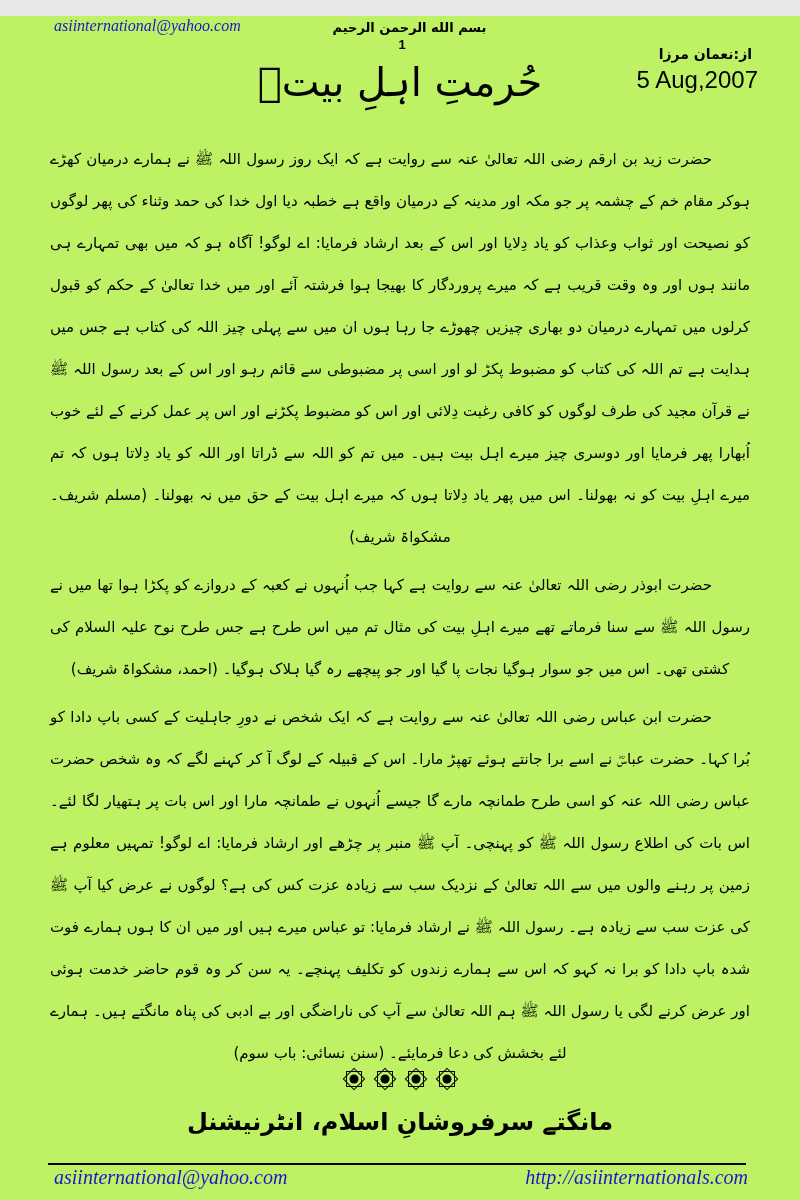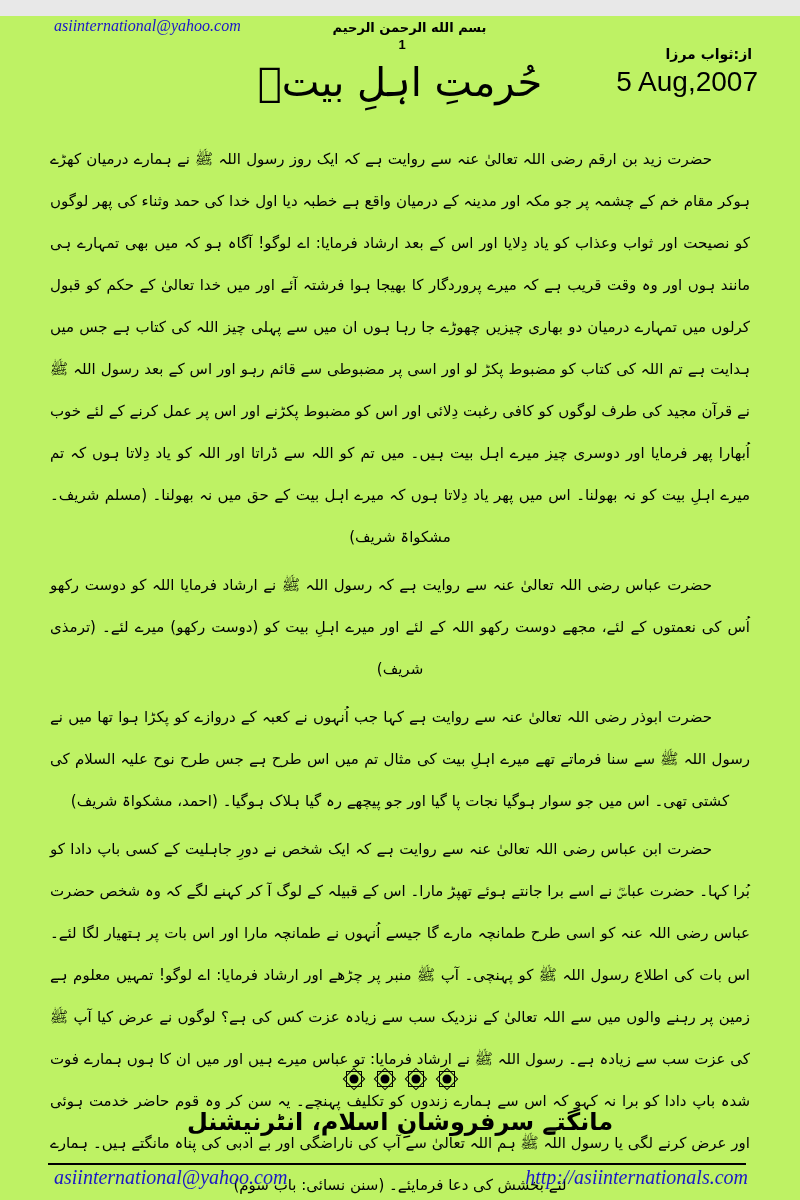--- a/index.html
+++ b/index.html
@@ -46,21 +46,21 @@
     top: 30px; right: 48px;
     direction: rtl;
     font-size: 14px;
     font-weight: bold;
     white-space: nowrap;
   }
   .date {
     position: absolute;
     top: 50px; right: 42px;
     font-family: "Liberation Sans", sans-serif;
-    font-size: 28px;
+    font-size: 24px;
     white-space: nowrap;
   }
   .doc-title {
     position: absolute;
     top: 42px; left: 0; right: 0;
     text-align: center;
     direction: rtl;
     font-size: 40px;
     font-weight: normal;
     line-height: 1.2;
@@ -136,29 +136,28 @@
 <body>
 
 <div id="page">
 
   <a class="top-email" href="#">asiinternational@yahoo.com</a>
 
   <div class="bismillah">بسم الله الرحمن الرحيم</div>
 
   <div class="page-number">1</div>
 
-  <div class="byline">از:ثواب مرزا</div>
+  <div class="byline">از:نعمان مرزا</div>
 
   <div class="date">5 Aug,2007</div>
 
   <div class="doc-title">حُرمتِ اہلِ بیتؓ</div>
 
   <div class="body-text">
     <p>حضرت زید بن ارقم رضی اللہ تعالیٰ عنہ سے روایت ہے کہ ایک روز رسول اللہ ﷺ نے ہمارے درمیان کھڑے ہوکر مقام خم کے چشمہ پر جو مکہ اور مدینہ کے درمیان واقع ہے خطبہ دیا اول خدا کی حمد وثناء کی پھر لوگوں کو نصیحت اور ثواب وعذاب کو یاد دِلایا اور اس کے بعد ارشاد فرمایا: اے لوگو! آگاہ ہو کہ میں بھی تمہارے ہی مانند ہوں اور وہ وقت قریب ہے کہ میرے پروردگار کا بھیجا ہوا فرشتہ آئے اور میں خدا تعالیٰ کے حکم کو قبول کرلوں میں تمہارے درمیان دو بھاری چیزیں چھوڑے جا رہا ہوں ان میں سے پہلی چیز اللہ کی کتاب ہے جس میں ہدایت ہے تم اللہ کی کتاب کو مضبوط پکڑ لو اور اسی پر مضبوطی سے قائم رہو اور اس کے بعد رسول اللہ ﷺ نے قرآن مجید کی طرف لوگوں کو کافی رغبت دِلائی اور اس کو مضبوط پکڑنے اور اس پر عمل کرنے کے لئے خوب اُبھارا پھر فرمایا اور دوسری چیز میرے اہل بیت ہیں۔ میں تم کو اللہ سے ڈراتا اور اللہ کو یاد دِلاتا ہوں کہ تم میرے اہلِ بیت کو نہ بھولنا۔ اس میں پھر یاد دِلاتا ہوں کہ میرے اہل بیت کے حق میں نہ بھولنا۔ (مسلم شریف۔ مشکواۃ شریف)</p>
-    <p>حضرت عباس رضی اللہ تعالیٰ عنہ سے روایت ہے کہ رسول اللہ ﷺ نے ارشاد فرمایا اللہ کو دوست رکھو اُس کی نعمتوں کے لئے، مجھے دوست رکھو اللہ کے لئے اور میرے اہلِ بیت کو (دوست رکھو) میرے لئے۔ (ترمذی شریف)</p>
     <p>حضرت ابوذر رضی اللہ تعالیٰ عنہ سے روایت ہے کہا جب اُنہوں نے کعبہ کے دروازے کو پکڑا ہوا تھا میں نے رسول اللہ ﷺ سے سنا فرماتے تھے میرے اہلِ بیت کی مثال تم میں اس طرح ہے جس طرح نوح علیہ السلام کی کشتی تھی۔ اس میں جو سوار ہوگیا نجات پا گیا اور جو پیچھے رہ گیا ہلاک ہوگیا۔ (احمد، مشکواۃ شریف)</p>
     <p>حضرت ابن عباس رضی اللہ تعالیٰ عنہ سے روایت ہے کہ ایک شخص نے دورِ جاہلیت کے کسی باپ دادا کو بُرا کہا۔ حضرت عباسؓ نے اسے برا جانتے ہوئے تھپڑ مارا۔ اس کے قبیلہ کے لوگ آ کر کہنے لگے کہ وہ شخص حضرت عباس رضی اللہ عنہ کو اسی طرح طمانچہ مارے گا جیسے اُنہوں نے طمانچہ مارا اور اس بات پر ہتھیار لگا لئے۔ اس بات کی اطلاع رسول اللہ ﷺ کو پہنچی۔ آپ ﷺ منبر پر چڑھے اور ارشاد فرمایا: اے لوگو! تمہیں معلوم ہے زمین پر رہنے والوں میں سے اللہ تعالیٰ کے نزدیک سب سے زیادہ عزت کس کی ہے؟ لوگوں نے عرض کیا آپ ﷺ کی عزت سب سے زیادہ ہے۔ رسول اللہ ﷺ نے ارشاد فرمایا: تو عباس میرے ہیں اور میں ان کا ہوں ہمارے فوت شدہ باپ دادا کو برا نہ کہو کہ اس سے ہمارے زندوں کو تکلیف پہنچے۔ یہ سن کر وہ قوم حاضر خدمت ہوئی اور عرض کرنے لگی یا رسول اللہ ﷺ ہم اللہ تعالیٰ سے آپ کی ناراضگی اور بے ادبی کی پناہ مانگتے ہیں۔ ہمارے لئے بخشش کی دعا فرمایئے۔ (سنن نسائی: باب سوم)</p>
   </div>
 
   <div class="ornaments">
     <span class="star">
         <span class="dot"></span>
       </span>
     <span class="star">
         <span class="dot"></span>

